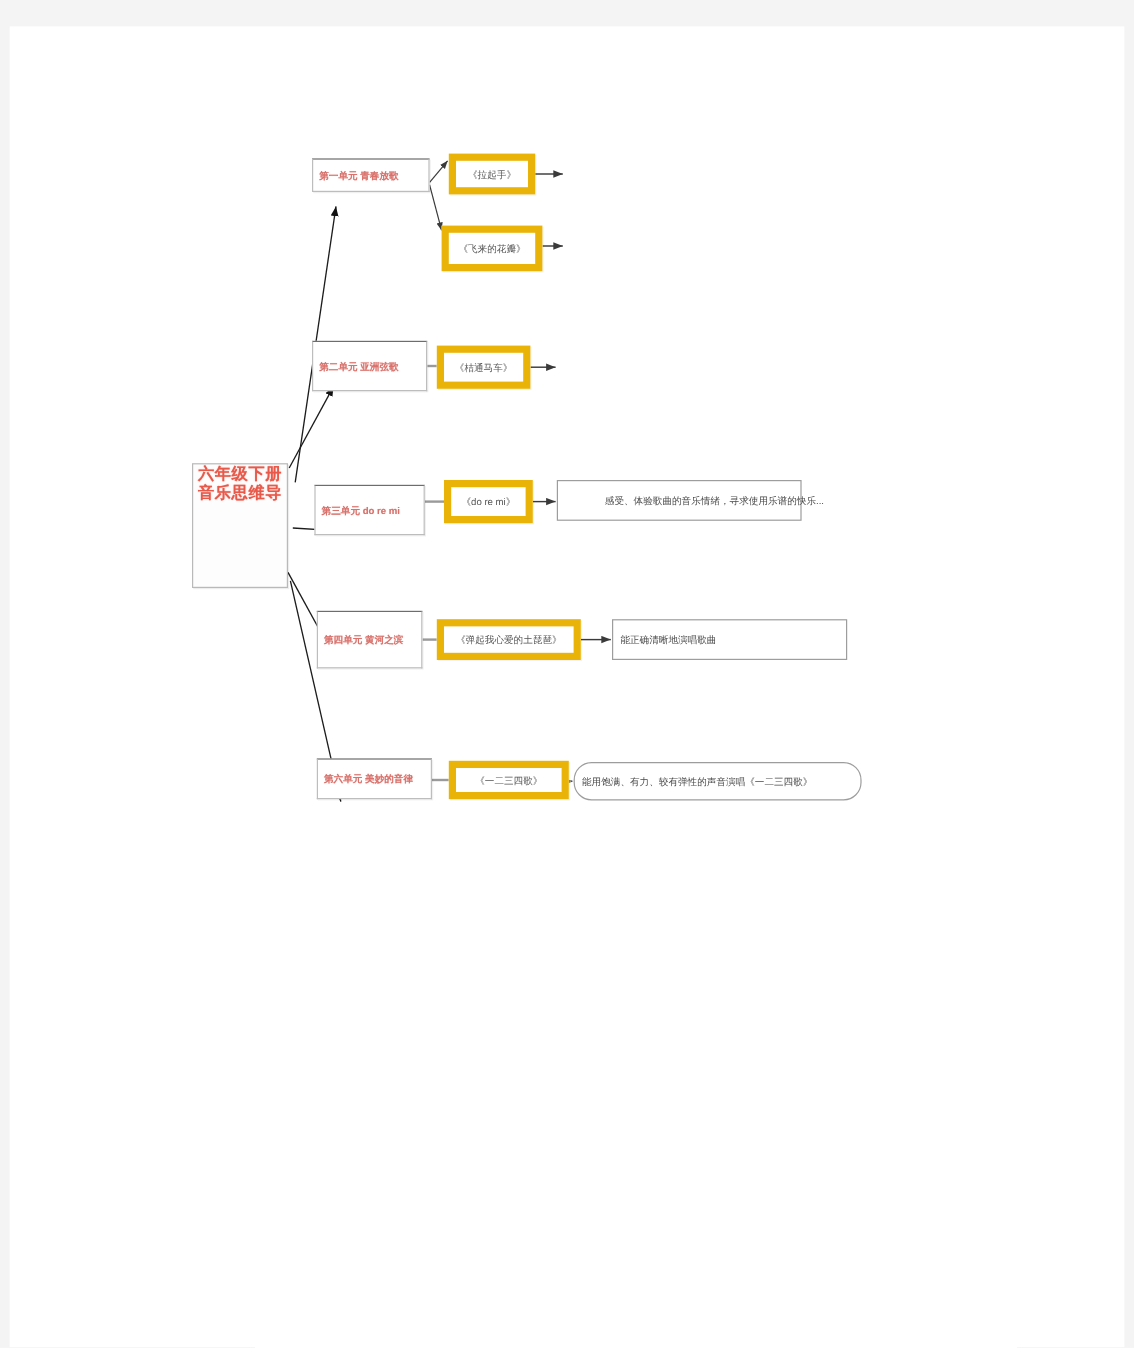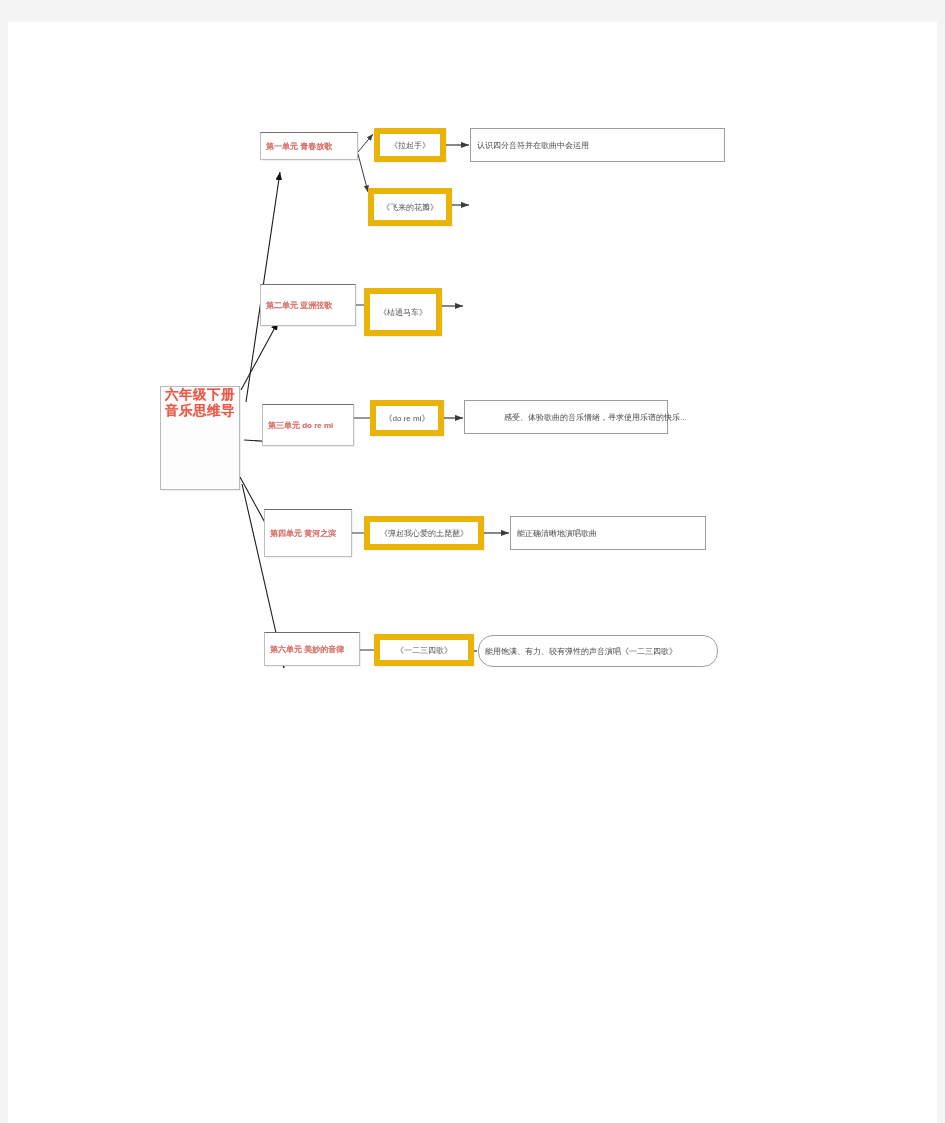--- a/index.html
+++ b/index.html
@@ -37,21 +37,21 @@
   .desc .txt{color:#4a4a4a;font-size:8px;white-space:nowrap;}
 
   .u1{left:252px;top:110px;width:98px;height:28px;}
   .u2{left:252px;top:262px;width:96px;height:42px;}
   .u3{left:254px;top:382px;width:92px;height:42px;}
   .u4{left:256px;top:487px;width:88px;height:48px;}
   .u5{left:256px;top:610px;width:96px;height:34px;}
 
   .s1{left:366px;top:106px;width:72px;height:34px;}
   .s2{left:360px;top:166px;width:84px;height:38px;}
-  .s3{left:356px;top:266px;width:78px;height:48px;}
+  .s3{left:356px;top:266px;width:78px;height:36px;}
   .s4{left:362px;top:378px;width:74px;height:36px;}
   .s5{left:356px;top:494px;width:120px;height:34px;}
   .s6{left:366px;top:612px;width:100px;height:32px;}
 
   .d1{left:462px;top:106px;width:255px;height:34px;}
   .d2{left:462px;top:165px;width:240px;height:38px;}
   .d3{left:456px;top:268px;width:236px;height:34px;}
   .d4{left:456px;top:378px;width:204px;height:34px;padding-left:39px;}
   .d5{left:502px;top:494px;width:196px;height:34px;}
   .d6{left:470px;top:613px;width:240px;height:32px;border-radius:15px;}
@@ -139,23 +139,20 @@
       <div class="node song s4">
         <span class="txt">《do re mi》</span>
       </div>
       <div class="node song s5">
         <span class="txt">《弹起我心爱的土琵琶》</span>
       </div>
       <div class="node song s6">
         <span class="txt">《一二三四歌》</span>
       </div>
 
-      <div class="node desc d1">
-        <span class="txt">认识四分音符并在歌曲中会运用</span>
-      </div>
       <div class="node desc d4">
         <span class="txt">感受、体验歌曲的音乐情绪，寻求使用乐谱的快乐...</span>
       </div>
       <div class="node desc d5">
         <span class="txt">能正确清晰地演唱歌曲</span>
       </div>
       <div class="node desc d6">
         <span class="txt">能用饱满、有力、较有弹性的声音演唱《一二三四歌》</span>
       </div>
 

